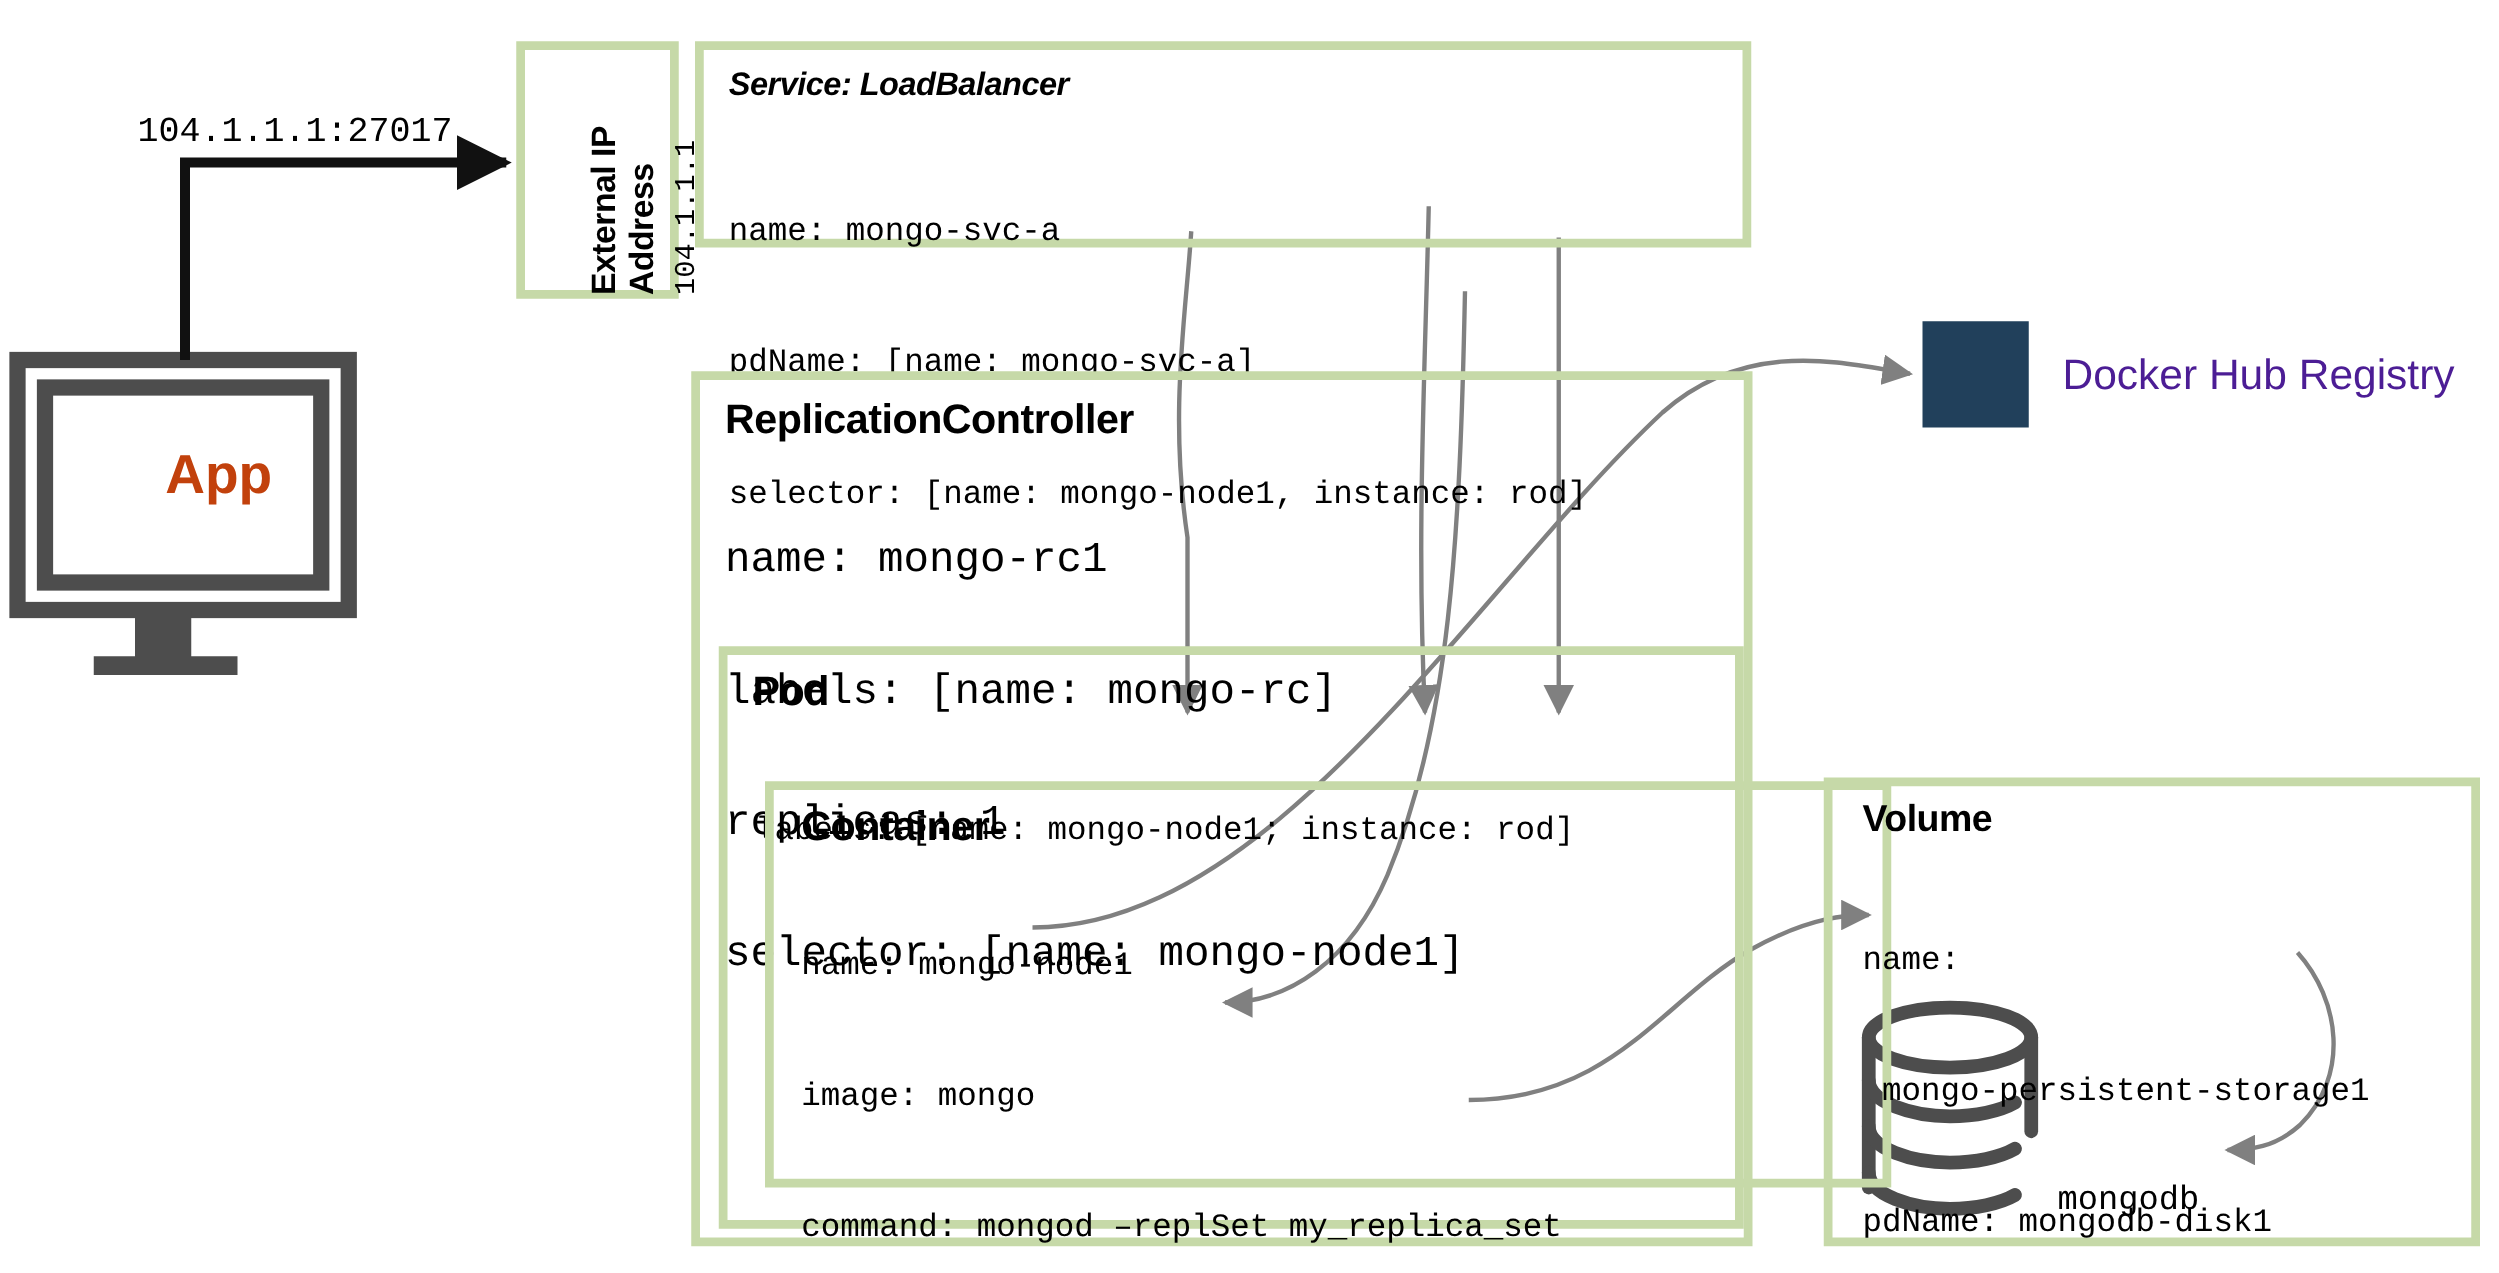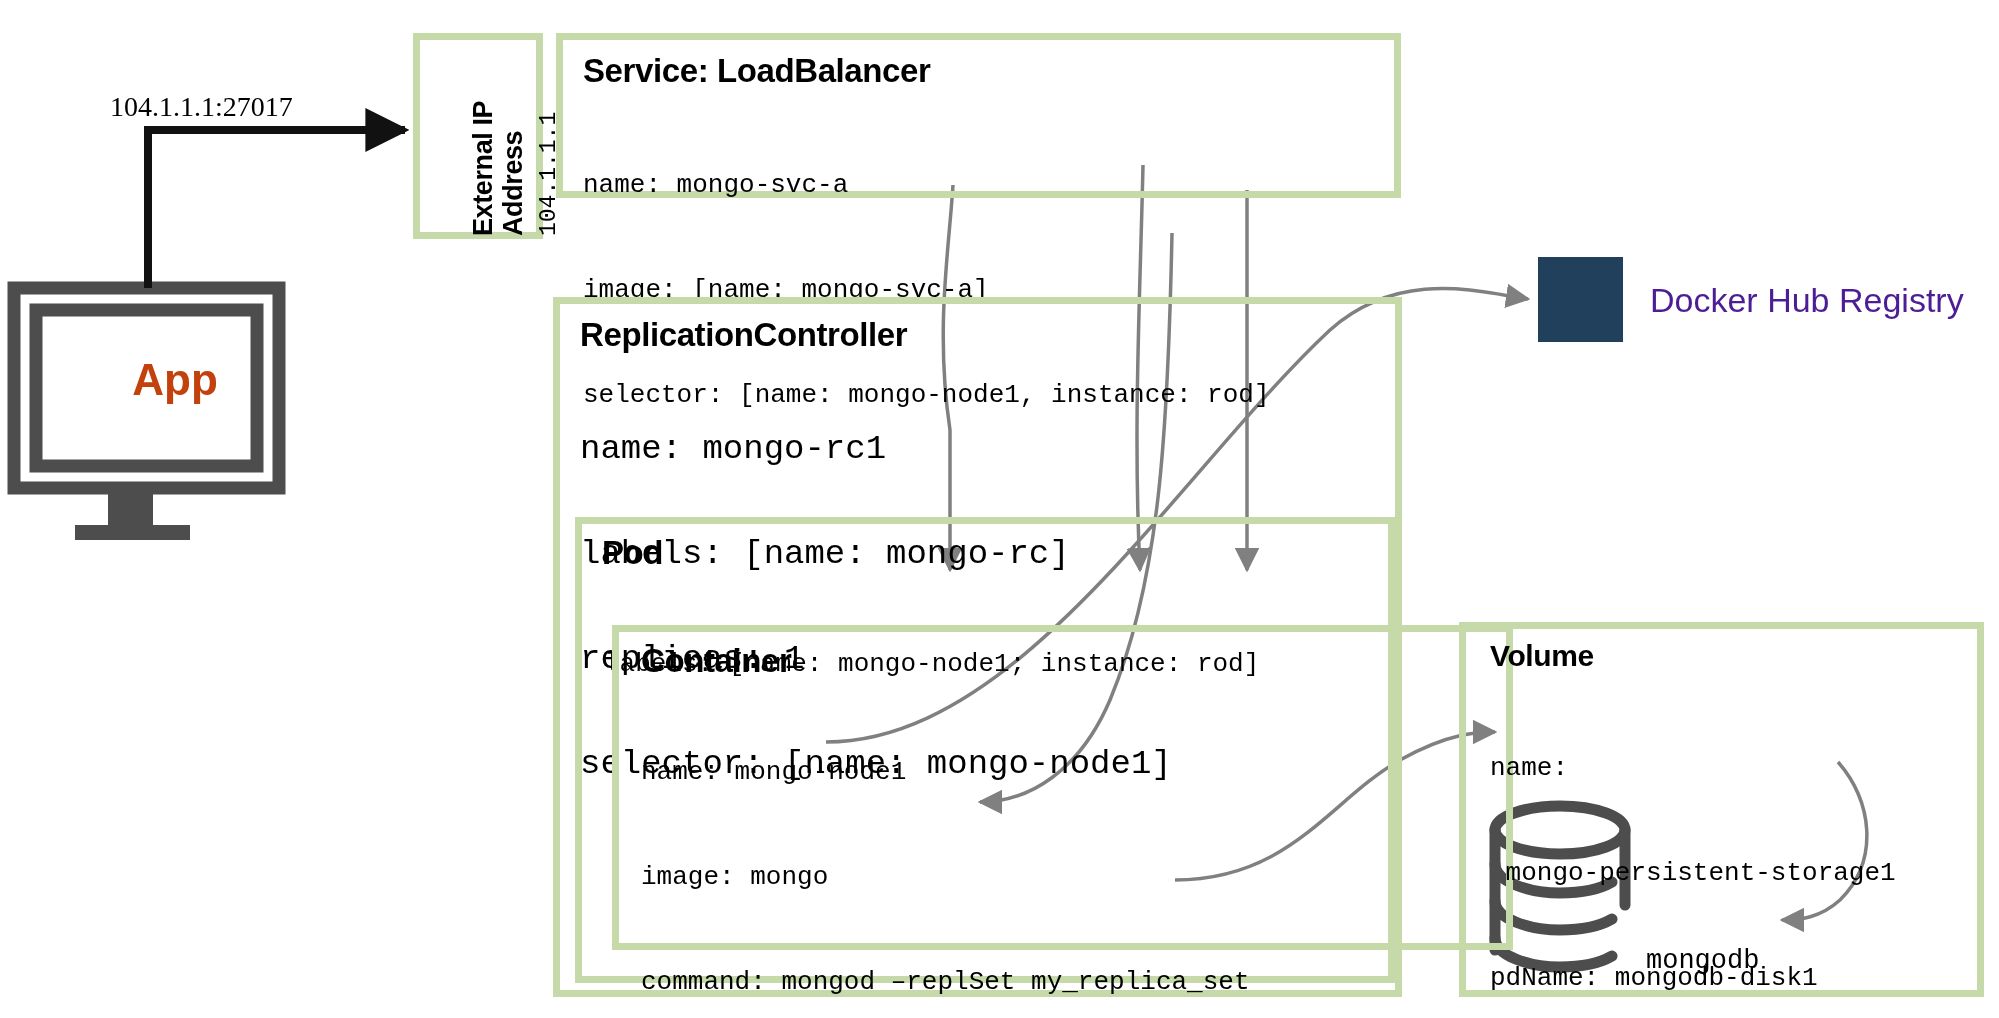--- a/index.html
+++ b/index.html
@@ -18,21 +18,21 @@
   
   #ext-ip-panel{left:413px;top:33px;width:130px;height:206px;}
   .vert{position:absolute;transform-origin:0 0;}
   #ext-ip-title{left:48px;top:196px;transform:rotate(-90deg);
       font-size:27px;font-weight:bold;line-height:30px;text-align:left;width:200px;}
   #ext-ip-value{left:118px;top:196px;transform:rotate(-90deg);
       font-size:23px;line-height:23px;width:200px;}
 
   
   #service-panel{left:556px;top:33px;width:845px;height:165px;}
-  #service-title{position:absolute;left:20px;top:12px;font-size:33px;}
+  #service-title{position:absolute;left:20px;top:12px;font-size:26px;font-style:italic;}
   #service-body{position:absolute;left:20px;top:58px;font-size:26px;line-height:35px;}
 
   
   #rc-panel{left:553px;top:297px;width:849px;height:700px;}
   #rc-title{position:absolute;left:20px;top:12px;font-size:33px;}
   #rc-body{position:absolute;left:20px;top:58px;font-size:34px;line-height:35px;}
 
   
   #pod-panel{left:575px;top:517px;width:820px;height:466px;}
   #pod-title{position:absolute;left:20px;top:10px;font-size:33px;}
@@ -51,21 +51,21 @@
       font-family:"Liberation Mono", monospace;white-space:pre;}
 
   
   #docker-badge{position:absolute;left:1538px;top:257px;width:85px;height:85px;
       background:#21405b;}
   #docker-label{position:absolute;left:1650px;top:281px;font-size:34px;color:#4c1d95;
       white-space:nowrap;}
 
   
   #ip-caption{position:absolute;left:110px;top:91px;font-size:28px;
-      font-family:Liberation Serif, serif;white-space:pre;}
+      font-family:Liberation Mono, monospace;white-space:pre;}
 
   
   #app-label{position:absolute;left:85px;top:355px;width:180px;text-align:center;
       font-size:44px;font-weight:bold;color:#c2410c;}
   svg{position:absolute;left:0;top:0;overflow:visible;}
 </style>
 </head>
 <body>
 
 <div class="stage">
@@ -130,21 +130,21 @@
 
   <div class="panel" id="ext-ip-panel">
     <div class="vert ttl" id="ext-ip-title"><span>External IP</span><br><span>Address</span></div>
     <div class="vert mono" id="ext-ip-value">104.1.1.1</div>
   </div>
 
   <div class="panel" id="service-panel">
     <div class="ttl" id="service-title">Service: LoadBalancer</div>
     <div class="mono" id="service-body">
       <div>name: mongo-svc-a</div>
-      <div>image: [name: mongo-svc-a]</div>
+      <div>pdName: [name: mongo-svc-a]</div>
       <div>selector: [name: mongo-node1, instance: rod]</div>
     </div>
   </div>
 
   <div class="panel" id="rc-panel">
     <div class="ttl" id="rc-title">ReplicationController</div>
     <div class="mono" id="rc-body">
       <div>name: mongo-rc1</div>
       <div>labels: [name: mongo-rc]</div>
       <div>replicas: 1</div>

